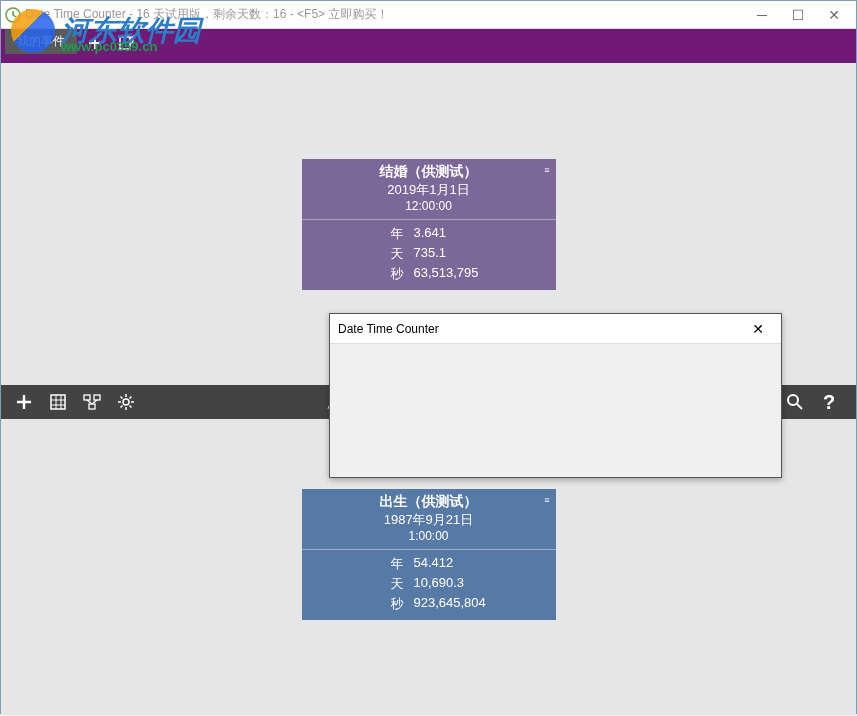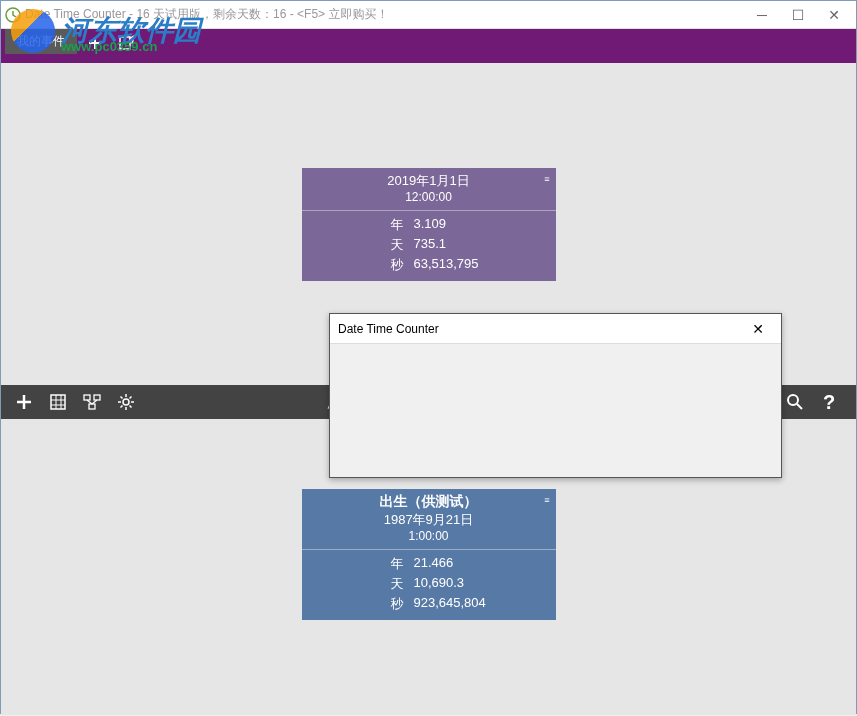--- a/index.html
+++ b/index.html
@@ -93,28 +93,29 @@
           <rect x="2" y="3" width="10" height="12" fill="none" stroke="#fff" stroke-width="1.5"></rect>
           <path d="M11 5 L16 2 L14 10" stroke="#fff" stroke-width="1.5" fill="none"></path>
         </svg>
     </div>
   </div>
 
   <div class="content-area">
     <div class="event-card">
       <div class="card-header">
         <span class="card-menu-icon">≡</span>
+        <div class="card-title">结婚（供测试）</div>
         <div class="card-date">2019年1月1日</div>
         <div class="card-time">12:00:00</div>
       </div>
       <div class="card-divider"></div>
       <div class="card-stats">
         <div class="stat-row">
             <span class="stat-label">年</span>
-            <span class="stat-value">3.109</span>
+            <span class="stat-value">3.641</span>
           </div>
         <div class="stat-row">
             <span class="stat-label">天</span>
             <span class="stat-value">735.1</span>
           </div>
         <div class="stat-row">
             <span class="stat-label">秒</span>
             <span class="stat-value">63,513,795</span>
           </div>
       </div>
@@ -167,21 +168,21 @@
       <div class="card-header">
         <span class="card-menu-icon">≡</span>
         <div class="card-title">出生（供测试）</div>
         <div class="card-date">1987年9月21日</div>
         <div class="card-time">1:00:00</div>
       </div>
       <div class="card-divider"></div>
       <div class="card-stats">
         <div class="stat-row">
             <span class="stat-label">年</span>
-            <span class="stat-value">21.466</span>
+            <span class="stat-value">54.412</span>
           </div>
         <div class="stat-row">
             <span class="stat-label">天</span>
             <span class="stat-value">10,690.3</span>
           </div>
         <div class="stat-row">
             <span class="stat-label">秒</span>
             <span class="stat-value">923,645,804</span>
           </div>
       </div>

